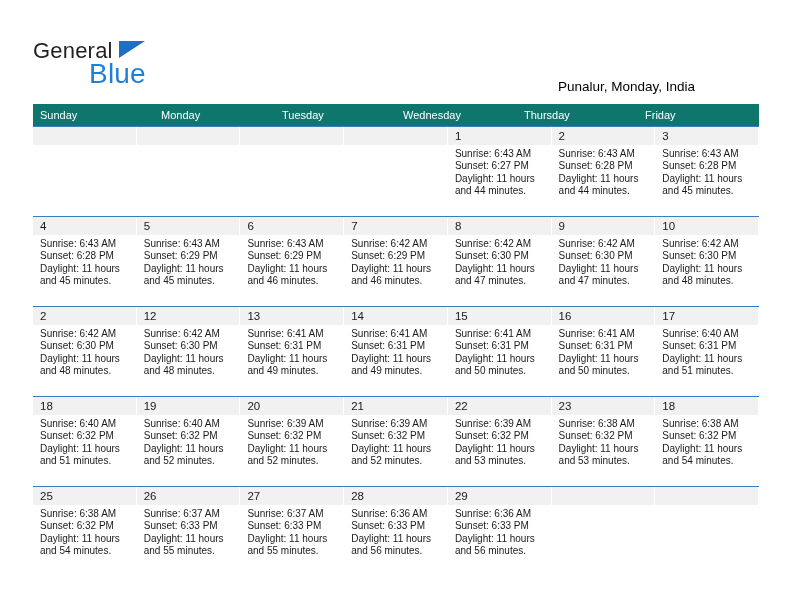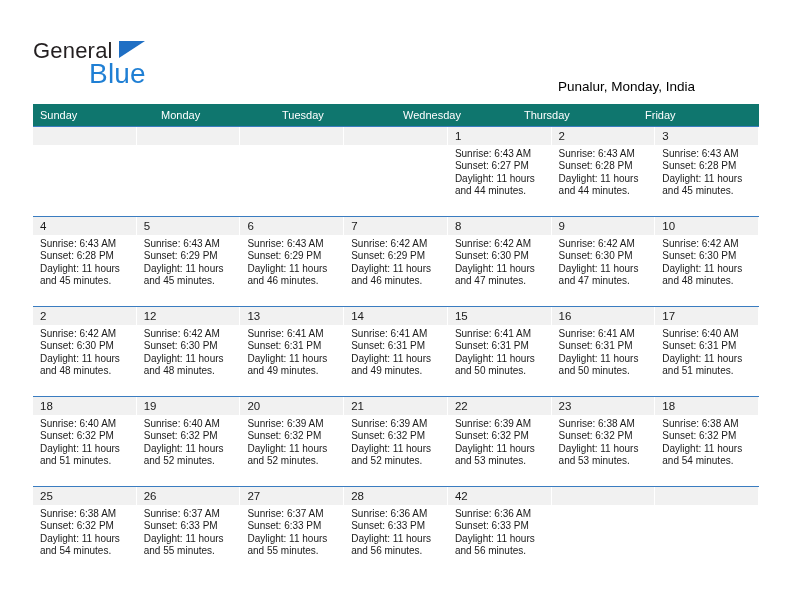--- a/index.html
+++ b/index.html
@@ -548,21 +548,21 @@
           <div class="details">
             <div>Sunrise: 6:36 AM</div>
             <div>Sunset: 6:33 PM</div>
             <div>Daylight: 11 hours</div>
             <div>and 56 minutes.</div>
           </div>
         </div>
           </div>
         <div class="cell">
             <div class="cell-inner">
-          <div class="daynum">42</div>
+          <div class="daynum">29</div>
           <div class="details">
             <div>Sunrise: 6:36 AM</div>
             <div>Sunset: 6:33 PM</div>
             <div>Daylight: 11 hours</div>
             <div>and 56 minutes.</div>
           </div>
         </div>
           </div>
         <div class="cell empty">
             <div class="cell-inner">

